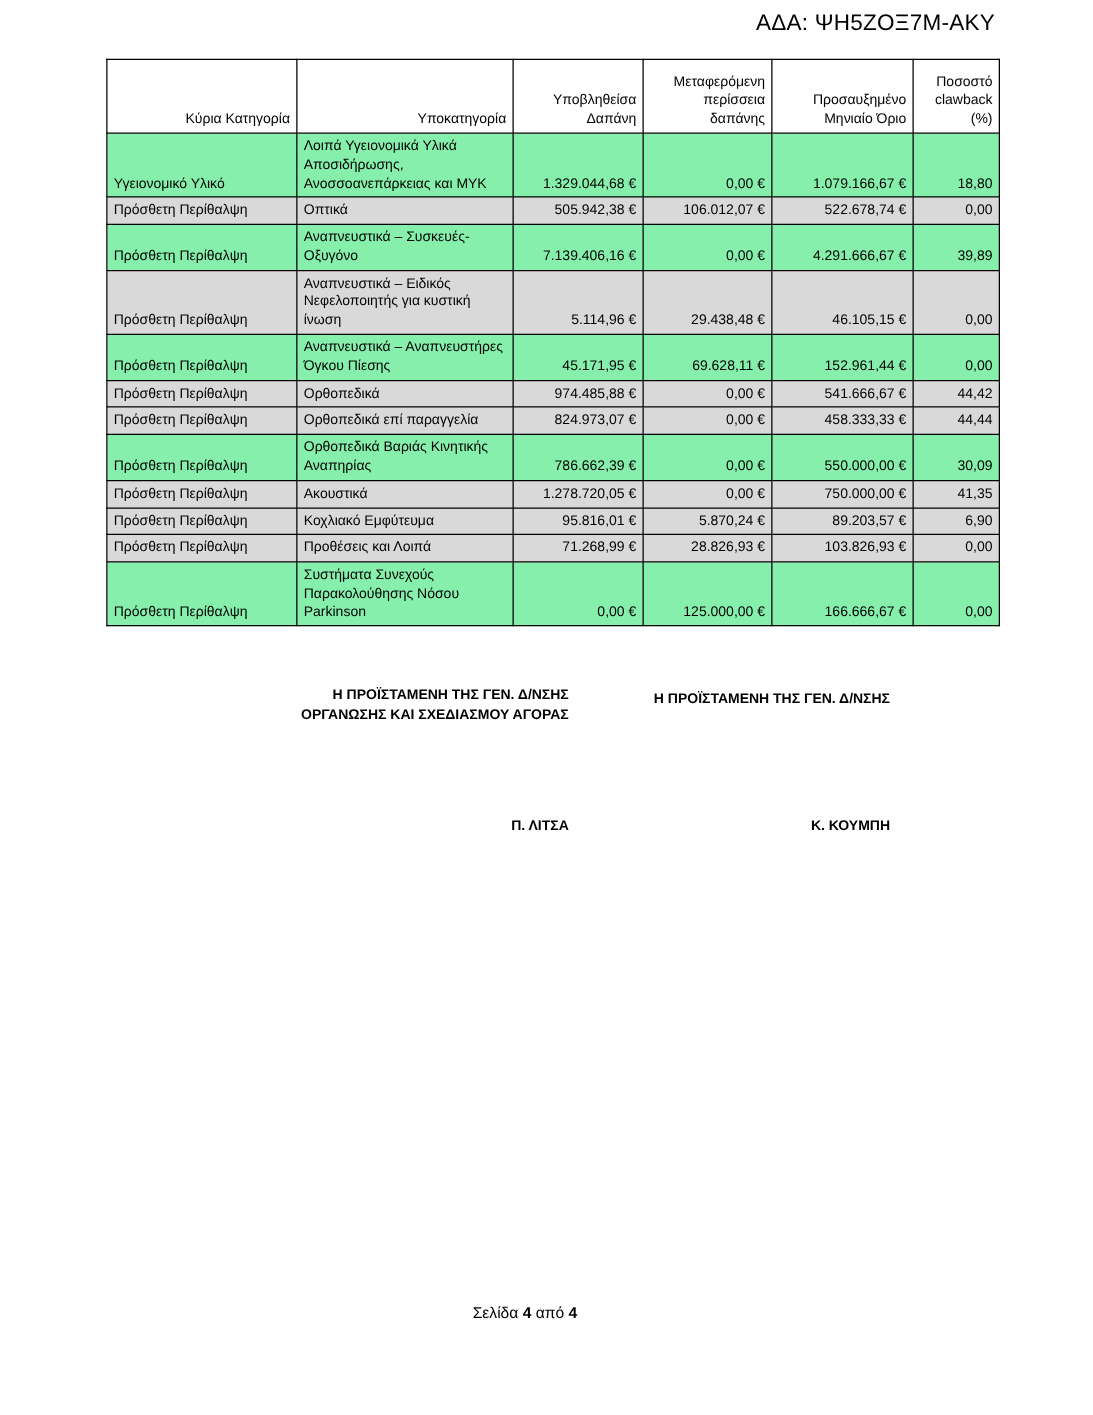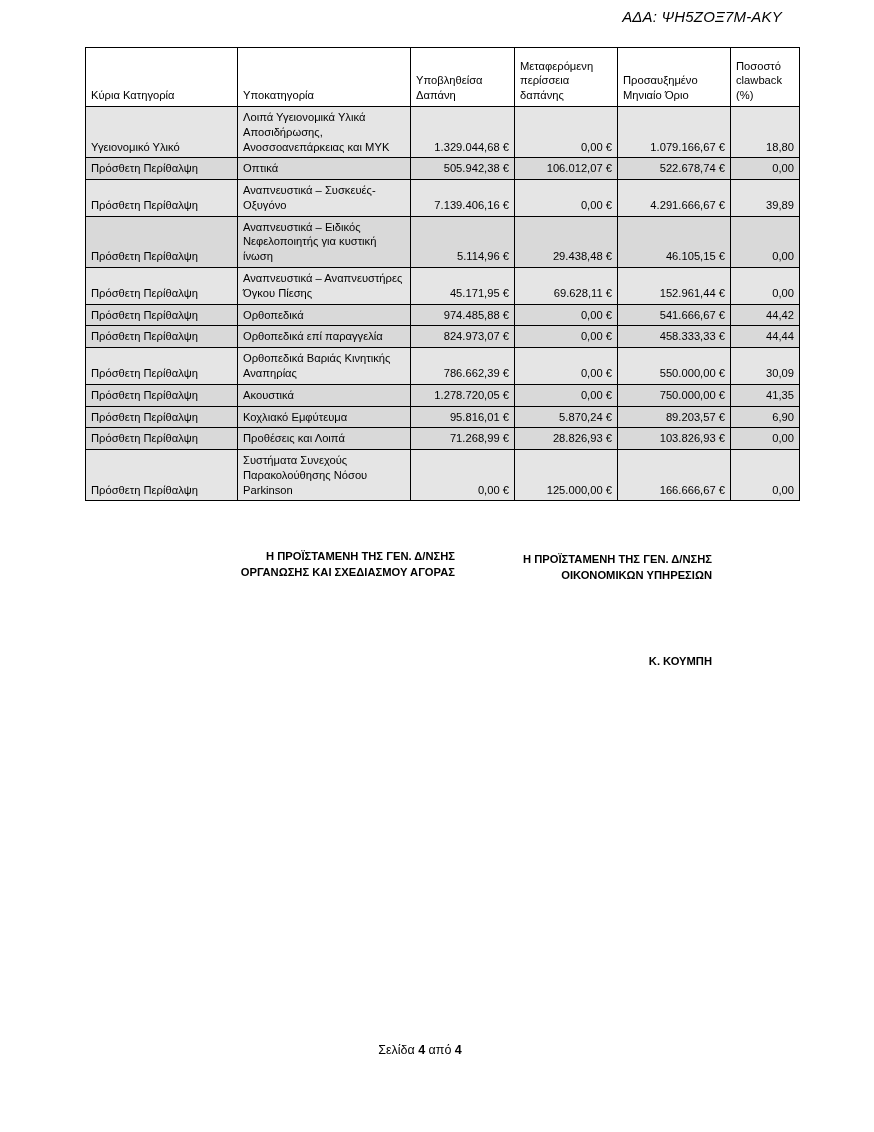--- a/index.html
+++ b/index.html
@@ -19,25 +19,24 @@
     position: relative;
     width: 874px;
     height: 1132px;
     box-sizing: border-box;
   }
 
   
   .ada-line {
     position: absolute;
     top: 8px;
-    right: 92px;
-    font-size: 15px;
+    right: 78px;
+    font-size: 18px;
     letter-spacing: 0.2px;
     white-space: nowrap;
-    font-style: italic;
   }
 
   
   .table-wrap {
     position: absolute;
     top: 47px;
     left: 85px;
     width: 714px;
   }
   table.main {
@@ -47,43 +46,43 @@
     font-size: 11.2px;
   }
   table.main td, table.main th {
     border: 1px solid #000000;
     padding: 3px 5px 3px 5px;
     vertical-align: bottom;
     line-height: 1.32;
     font-weight: normal;
   }
   thead th {
-    text-align: left;
+    text-align: right;
     font-weight: bold;
     vertical-align: bottom;
     height: 52px;
     padding-bottom: 4px;
   }
   thead th.left-head {
-    text-align: left;
+    text-align: right;
     vertical-align: bottom;
   }
   td.cat, td.sub {
     text-align: left;
     vertical-align: bottom;
   }
   td.num {
     text-align: right;
     vertical-align: bottom;
   }
   tr.shaded td {
     background: #d9d9d9;
   }
   tr.plain td {
-    background: #e5e5e5;
+    background: #86efac;
   }
   .col1 { width: 152px; }
   .col2 { width: 173px; }
   .col3 { width: 104px; }
   .col4 { width: 103px; }
   .col5 { width: 113px; }
   .col6 { width: 69px; }
 
   
   .sig-block {
@@ -267,22 +266,22 @@
     </table>
   </div>
 
   <div class="sig-block sig-left-title">
     <div>Η ΠΡΟΪΣΤΑΜΕΝΗ ΤΗΣ ΓΕΝ. Δ/ΝΣΗΣ</div>
     <div>ΟΡΓΑΝΩΣΗΣ ΚΑΙ ΣΧΕΔΙΑΣΜΟΥ ΑΓΟΡΑΣ</div>
   </div>
 
   <div class="sig-block sig-right-title">
     <div>Η ΠΡΟΪΣΤΑΜΕΝΗ ΤΗΣ ΓΕΝ.  Δ/ΝΣΗΣ</div>
-    <div>ΟΙΚΟΝΟΜΙΚΩΝ ΥΠΗΡΕΣΙΩΝ</div>
-  </div>
-
+  </div>
+
+  <div class="sig-block sig-left-name">Π. ΛΙΤΣΑ</div>
   <div class="sig-block sig-right-name">Κ. ΚΟΥΜΠΗ</div>
 
   <div class="footer">
     <span>Σελίδα </span><b>4</b><span> από </span><b>4</b>
   </div>
 
 </div>
 
 </body></html>

